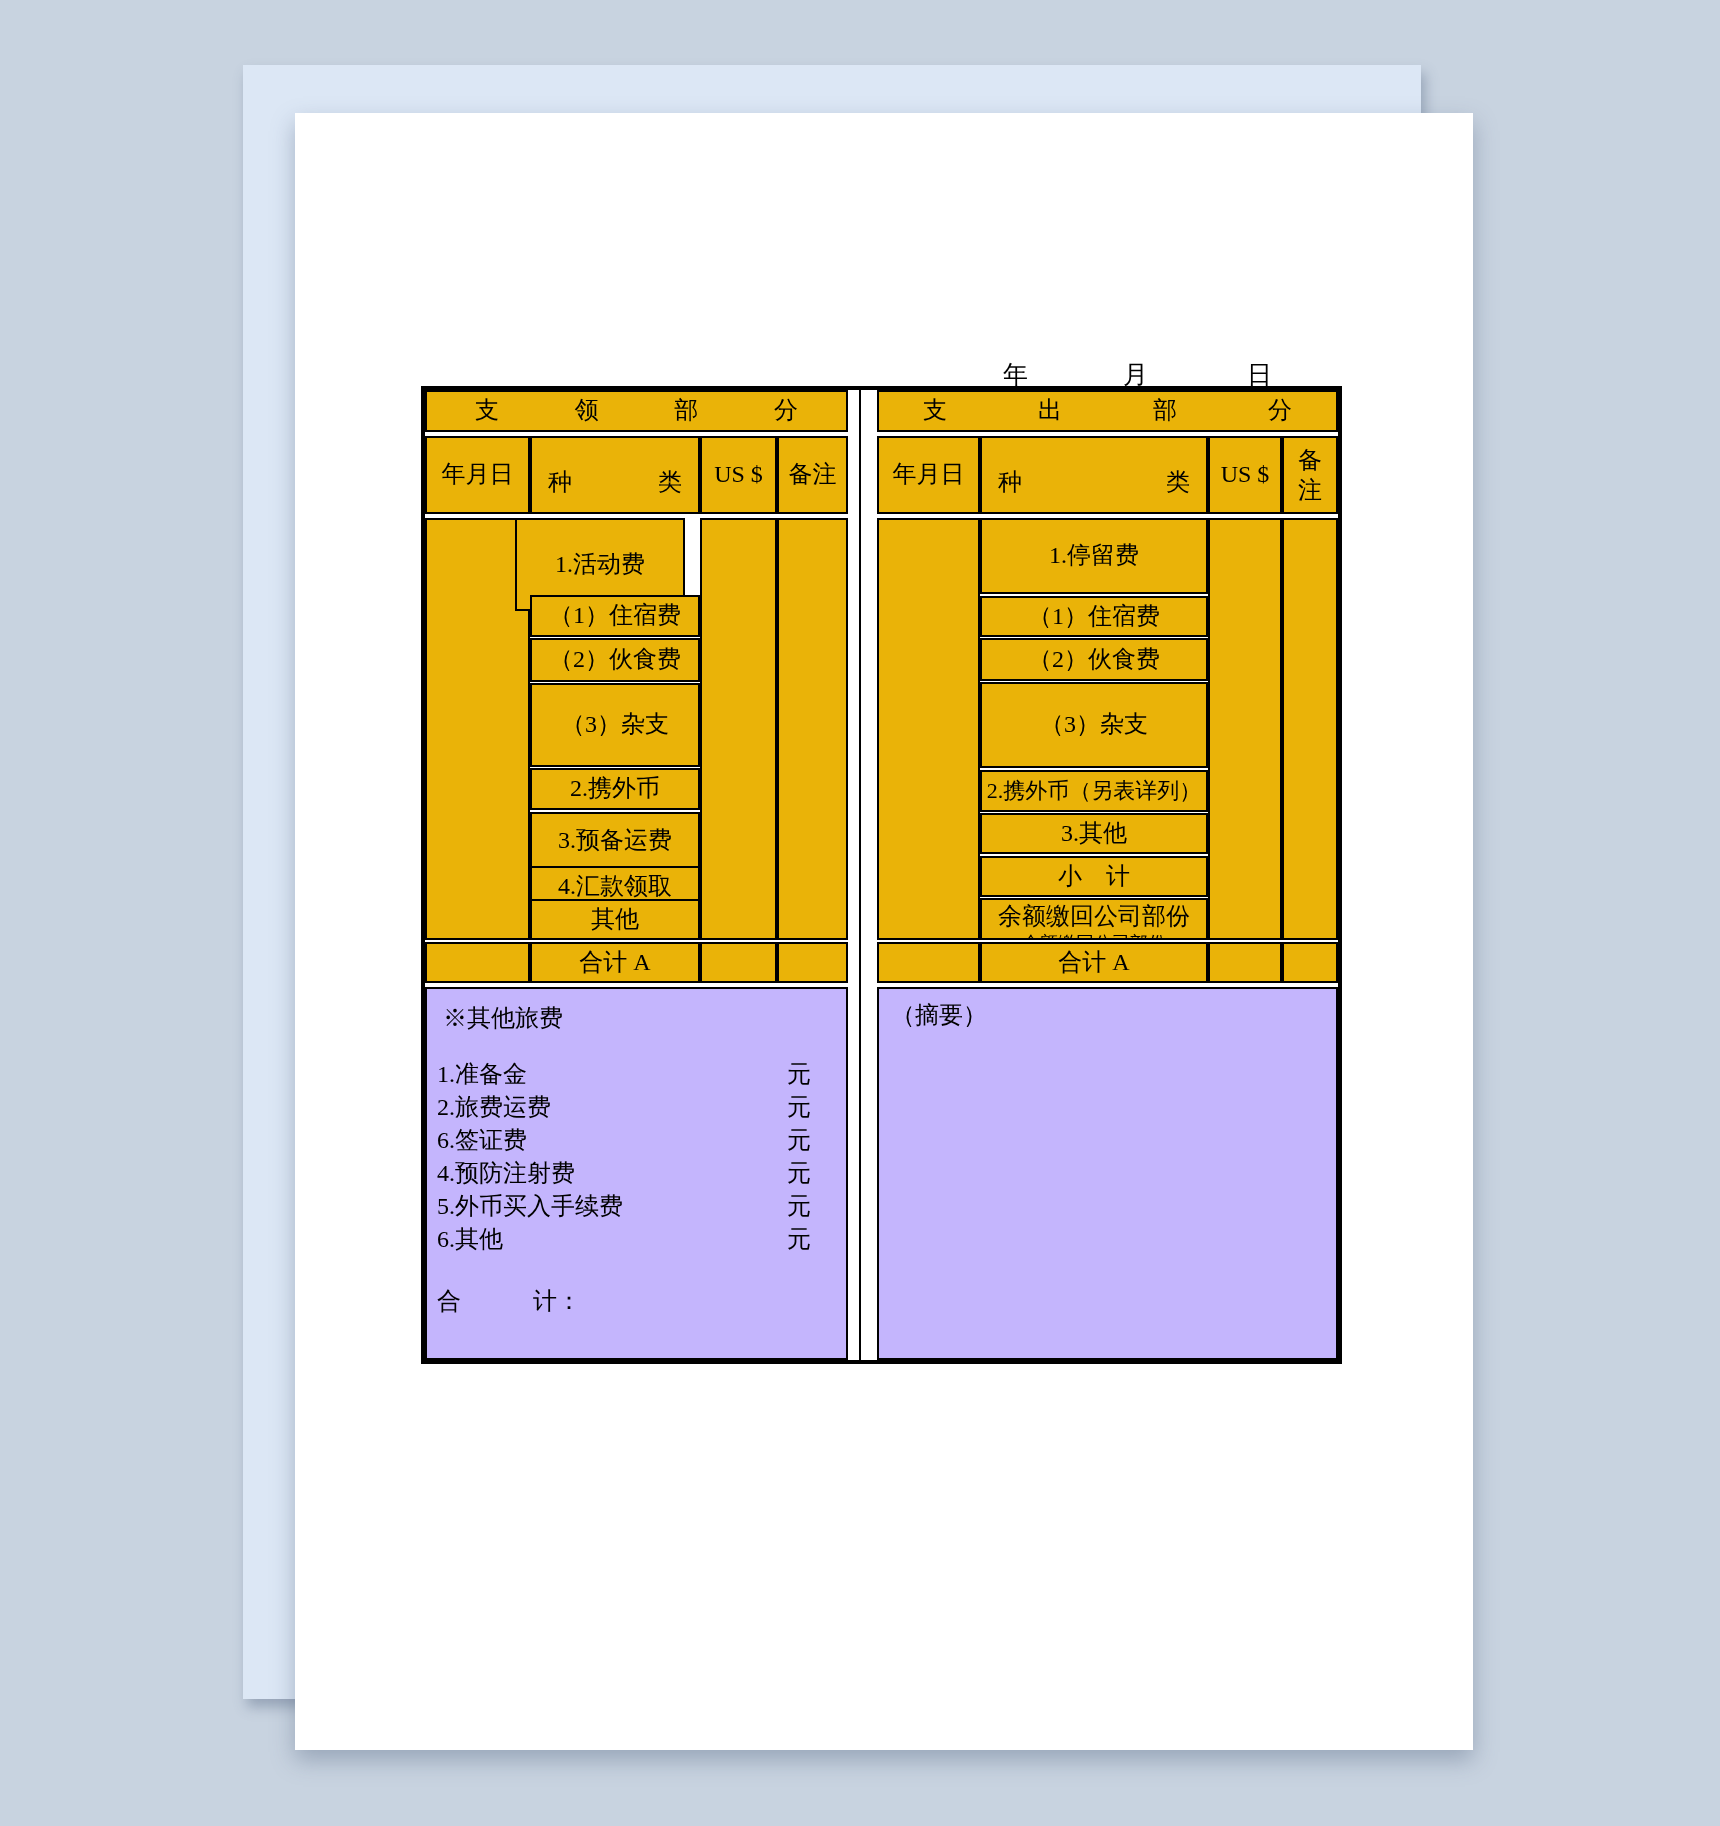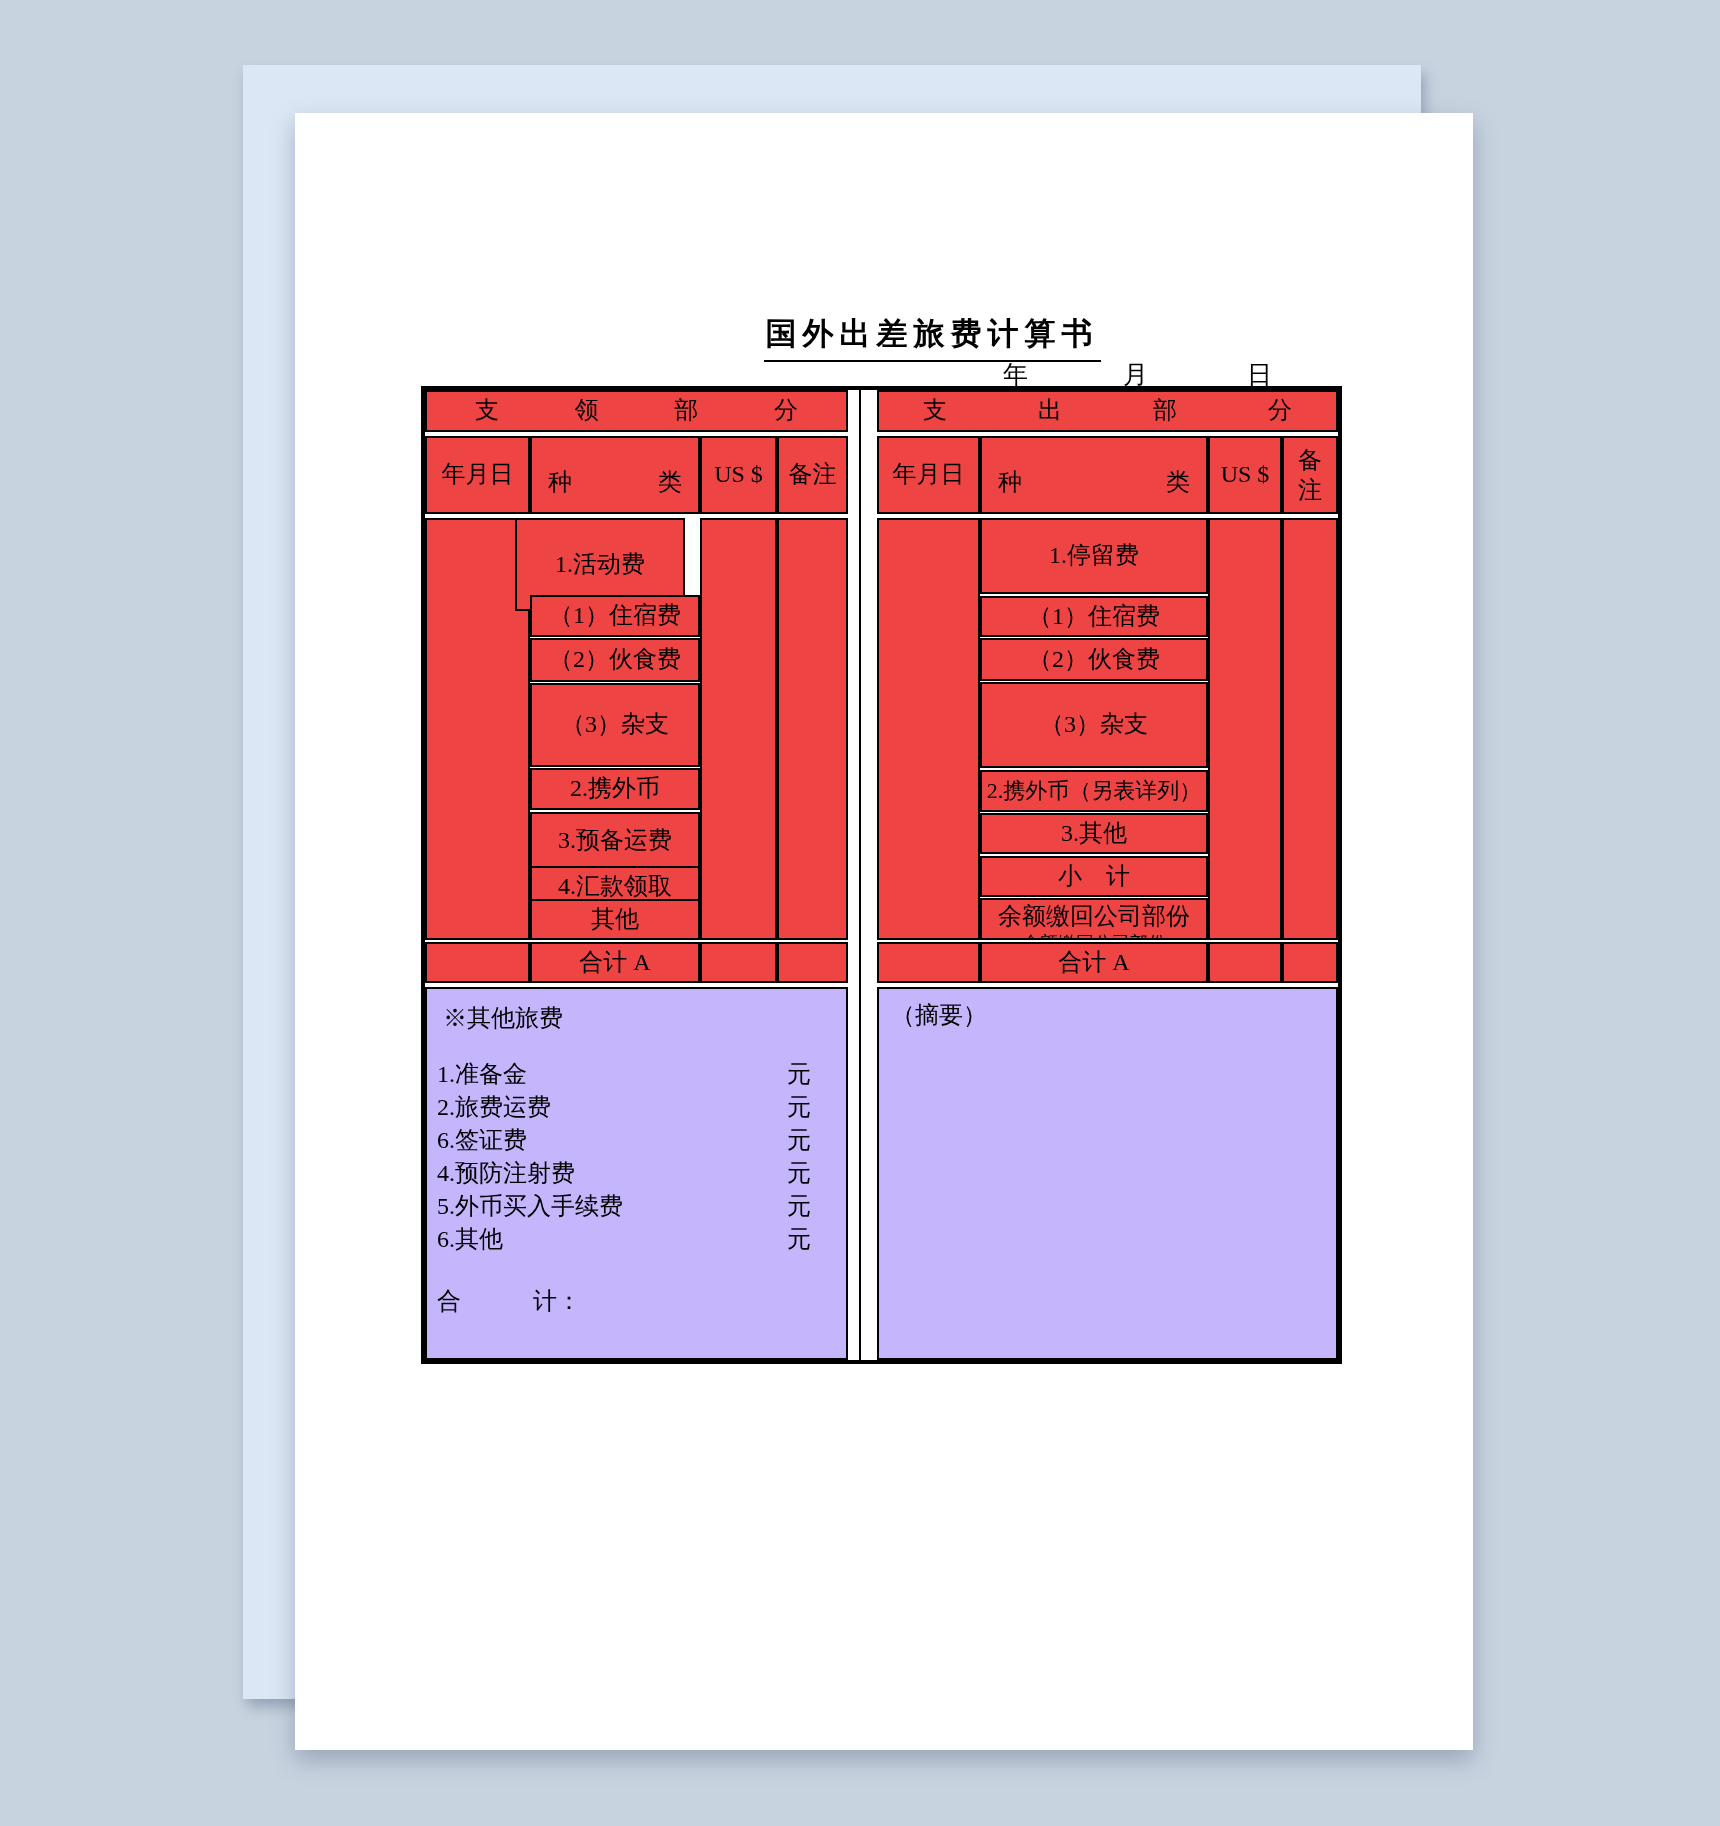--- a/index.html
+++ b/index.html
@@ -24,21 +24,21 @@
   .title-row{position:absolute;top:200px;left:0;width:100%;text-align:center;}
   .doc-title{
     display:inline-block;transform:translateX(48px);
     font-size:31px;font-weight:bold;letter-spacing:6px;
     border-bottom:2px solid #000;padding:0 2px 5px 2px;
   }
   .date-char{position:absolute;top:245px;font-size:25px;}
   .tbl{position:absolute;left:130px;top:277px;width:913px;height:970px;background:#fff;}
   .tbl-border{position:absolute;left:-4px;top:-4px;right:-4px;bottom:-4px;border:4px solid #000;pointer-events:none;}
   .cell{
-    position:absolute;box-sizing:border-box;border:2px solid #000;background:#ef4444;
+    position:absolute;box-sizing:border-box;border:2px solid #000;background:#eab308;
     display:flex;align-items:center;justify-content:center;
     font-size:24px;line-height:1.4;
   }
   .nb{white-space:nowrap;}
   .jt{display:block;text-align:justify;text-align-last:justify;}
   .h1{line-height:37px;padding:0 48px;}
   .h1r{line-height:37px;padding:0 44px;}
   .h2k{line-height:72px;padding:8px 16px;}
   .vwrap{width:30px;line-height:1.25;text-align:center;}
   .midline{position:absolute;left:434px;top:0;width:2px;height:970px;background:#000;}
@@ -52,23 +52,20 @@
   .clip-l1{line-height:32px;white-space:nowrap;}
   .clip-l2{line-height:22px;font-size:18px;white-space:nowrap;}
 </style>
 </head>
 <body>
 
 <div class="sheet-behind"></div>
 
 <div class="paper">
 
-  <div class="title-row">
-    <span class="doc-title">国外出差旅费计算书</span>
-  </div>
 
   <span class="date-char" style="left:708px;">年</span>
   <span class="date-char" style="left:828px;">月</span>
   <span class="date-char" style="left:952px;">日</span>
 
   <div class="tbl">
     <div class="tbl-border"></div>
     <div class="midline"></div>
 
     <div class="cell jt h1" style="left:0;top:0;width:423px;height:42px;">支 领 部 分</div>

